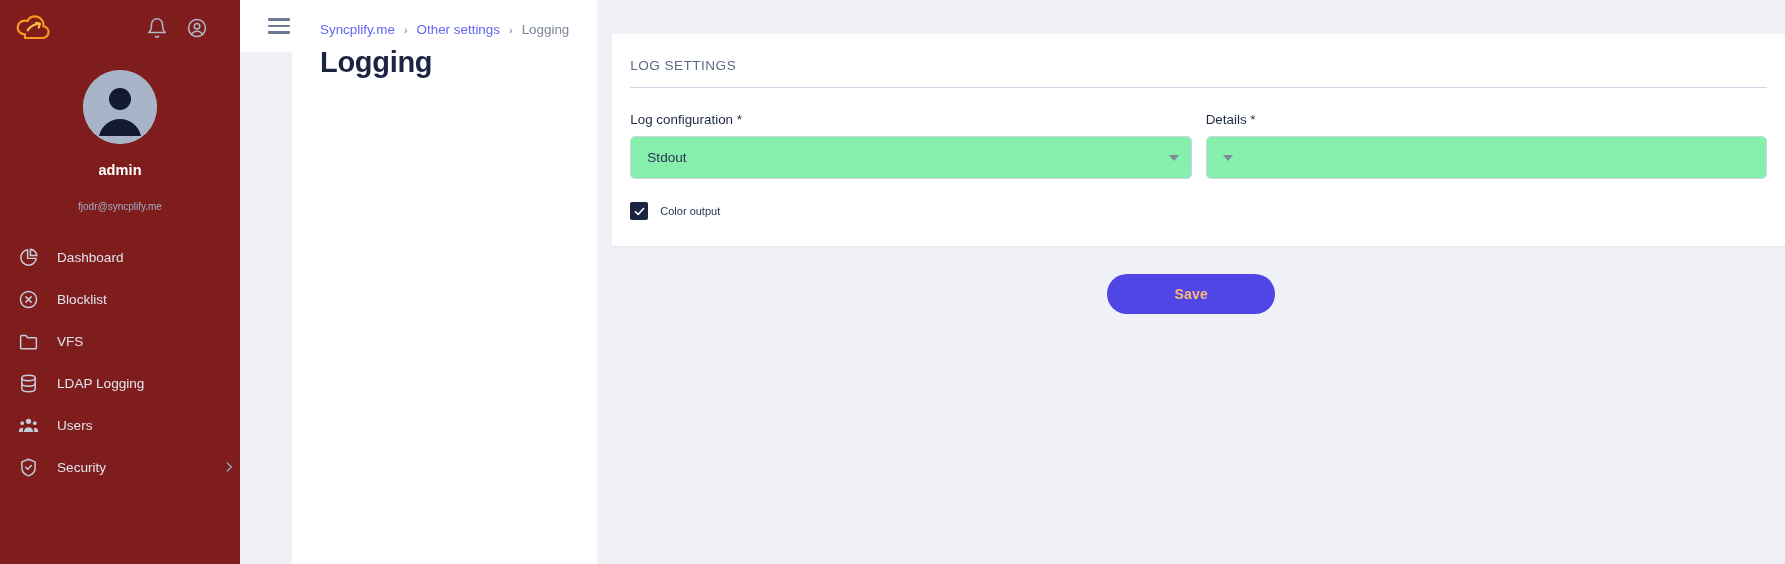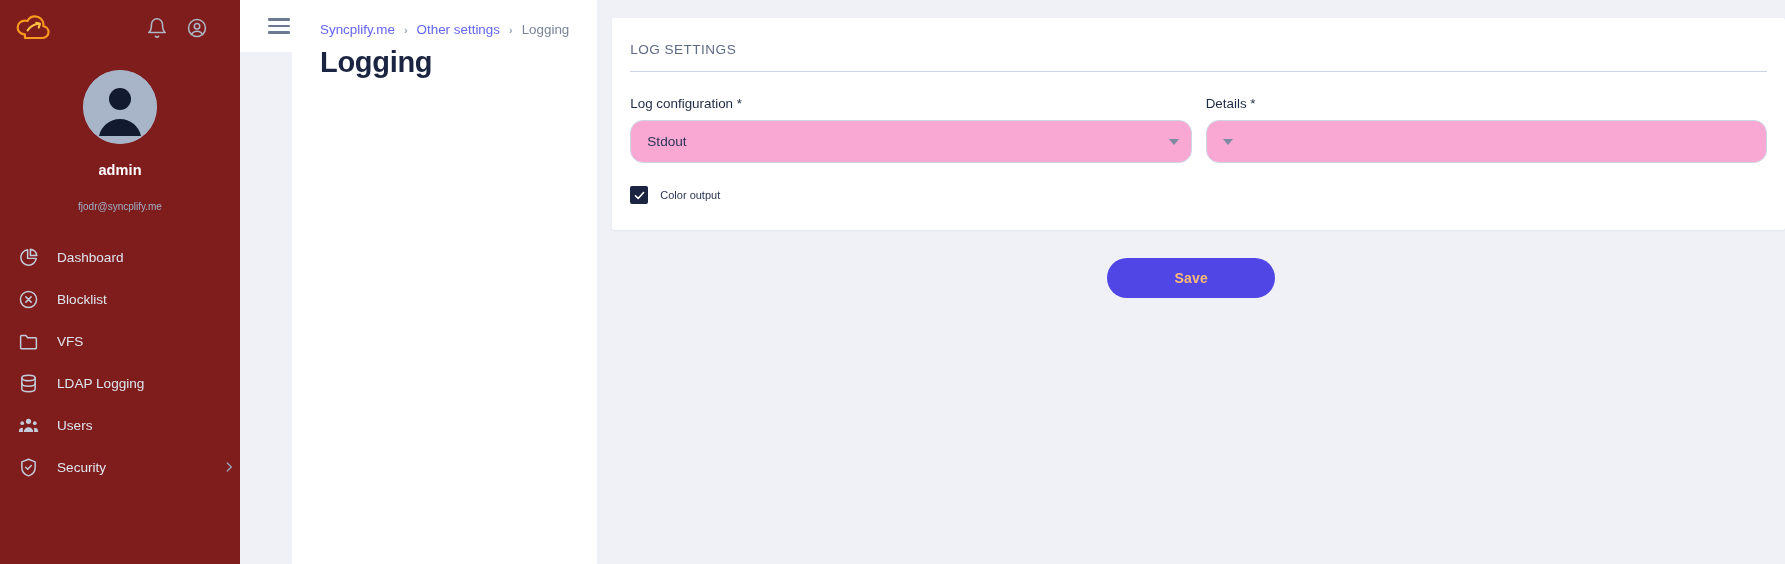--- a/index.html
+++ b/index.html
@@ -114,21 +114,21 @@
   .crumb-sep { color: #9aa3b4; font-size: 11px; font-weight: bold; }
   .crumb-cur { color: #7b8596; white-space: nowrap; }
   .page-title {
     margin-top: 9px;
     font-size: 29px; font-weight: bold; color: #1b2440;
     letter-spacing: -.3px;
   }
 
   .content {
     flex: 1 1 auto;
-    padding: 18px 0 0 0;
+    padding: 34px 0 0 0;
     overflow: hidden;
   }
   .card {
     background: #ffffff;
     margin-left: 15px;
     border-radius: 3px;
     padding: 24px 18px 26px 18px;
     box-shadow: 0 1px 2px rgba(20,30,60,.05);
   }
   .section-title {
@@ -143,22 +143,22 @@
     padding-top: 24px;
   }
   .field { flex: 1 1 0; min-width: 0; }
   .field-label {
     font-size: 13.4px; color: #1d2a44; font-weight: normal;
     margin-bottom: 9px;
   }
   .select {
     height: 43px;
     border: 1px solid #cdd6e3;
-    border-radius: 13px;
-    background: #f9a8d4;
+    border-radius: 5px;
+    background: #86efac;
     display: flex; align-items: center;
     padding: 0 12px 0 16px;
     cursor: pointer;
   }
   .select-value {
     font-size: 13.6px; color: #2a3553;
     flex: 1 1 auto; white-space: nowrap; overflow: hidden;
   }
   .caret {
     width: 0; height: 0;

